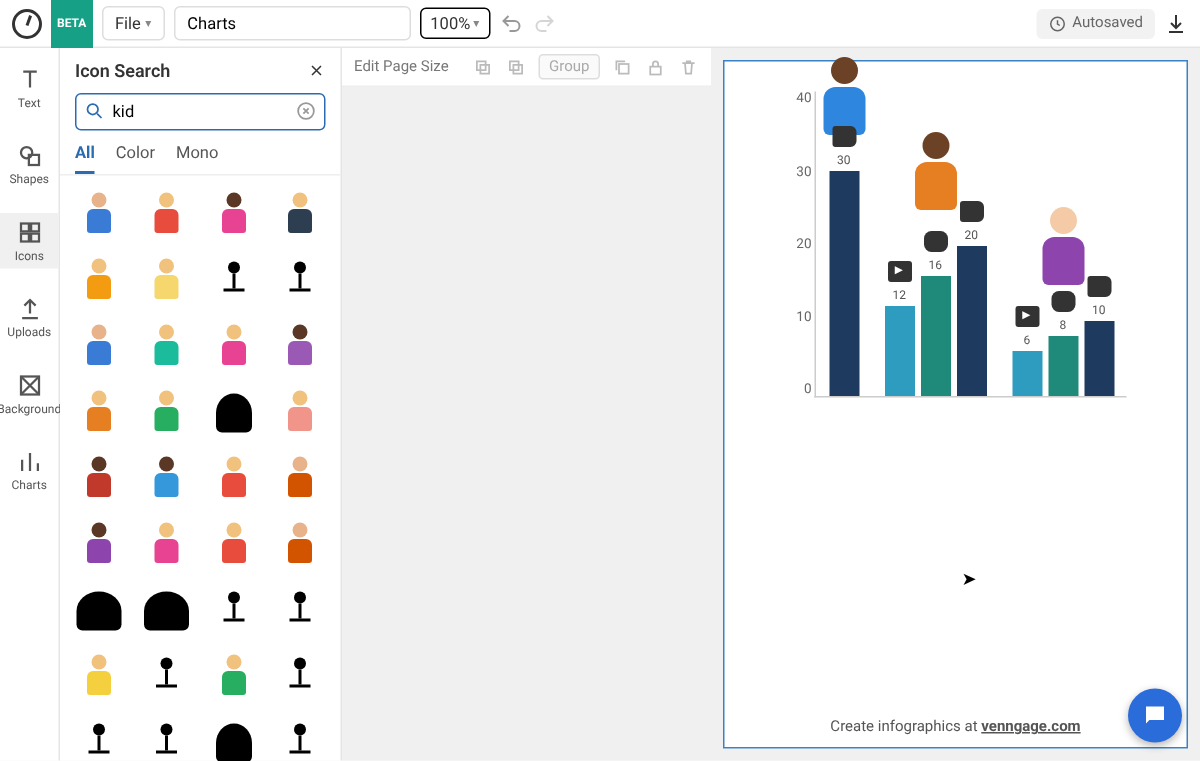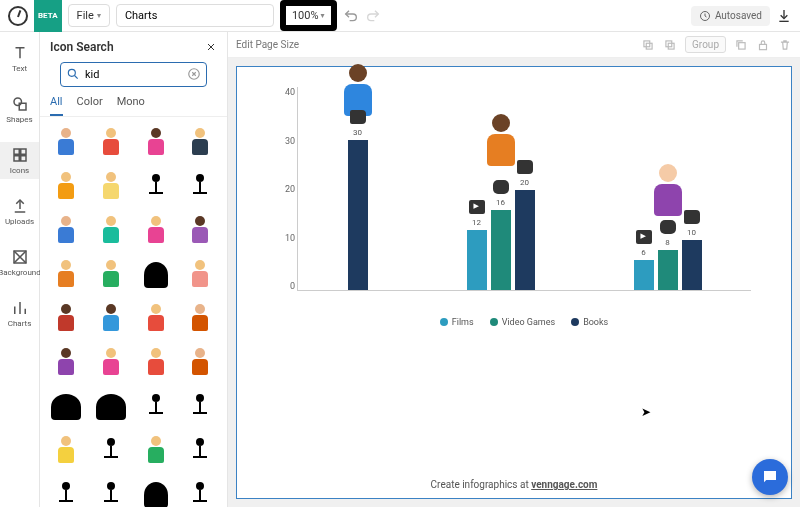--- a/index.html
+++ b/index.html
@@ -4,52 +4,52 @@
 <style>
 *{box-sizing:border-box;margin:0;padding:0;font-family:-apple-system,BlinkMacSystemFont,"Segoe UI",Roboto,sans-serif}
 body{width:800px;height:507px;overflow:hidden;background:#fff;font-size:11px;color:#333}
 .topbar{height:32px;display:flex;align-items:center;padding:0 8px;border-bottom:1px solid #e5e5e5;gap:6px}
 .logo{width:20px;height:20px;border:2px solid #333;border-radius:50%;position:relative;flex-shrink:0}
 .logo::after{content:'';position:absolute;top:2px;left:7px;width:2px;height:7px;background:#333;transform-origin:bottom;transform:rotate(20deg)}
 .beta{background:#16a085;color:#fff;font-size:8px;font-weight:700;padding:16px 4px;border-radius:2px}
 .file-btn{display:flex;align-items:center;gap:3px;padding:4px 8px;border:1px solid #ddd;border-radius:4px;cursor:pointer;font-size:11px}
 .chev{font-size:8px;color:#888}
 .field{border:1px solid #ddd;border-radius:4px;padding:4px 8px;min-width:90px;font-size:11px;background:#fff}
-.zoom-d{display:flex;align-items:center;gap:2px;border:6px solid #000000;border-radius:4px;padding:3px 6px}
+.zoom-d{display:flex;align-items:center;gap:2px;border:1px solid #000000;border-radius:4px;padding:3px 6px}
 .tb-ico{width:16px;height:16px;color:#999;cursor:pointer}
 .spacer{flex:1}
 .autosaved{display:flex;align-items:center;gap:4px;background:#f2f2f2;border-radius:4px;padding:4px 8px;color:#666;font-size:10px}
 .left-rail{position:absolute;left:0;top:32px;bottom:0;width:40px;border-right:1px solid #e5e5e5;display:flex;flex-direction:column;align-items:center;padding-top:8px;gap:14px;background:#fff;z-index:2}
 .rail-item{display:flex;flex-direction:column;align-items:center;gap:2px;cursor:pointer;color:#555;width:100%;padding:4px 0}
 .rail-item.active{background:#f0f0f0}
 .rail-ico{width:18px;height:18px}
 .rail-lbl{font-size:8px}
 .panel{position:absolute;left:40px;top:32px;bottom:0;width:188px;border-right:1px solid #e5e5e5;background:#fff;display:flex;flex-direction:column;z-index:2}
 .panel-hdr{display:flex;align-items:center;justify-content:space-between;padding:8px 10px;font-size:12px;font-weight:600}
-.search-box{margin:0 20px;position:relative}
+.search-box{margin:0 10px;position:relative}
 .search-box input{width:100%;border:1px solid #2b6cb0;border-radius:4px;padding:5px 24px;font-size:11px;outline:none}
 .search-box .si{position:absolute;left:6px;top:5px;width:14px;height:14px;color:#2b6cb0}
 .search-box .cx{position:absolute;right:6px;top:5px;width:14px;height:14px;color:#999;cursor:pointer}
 .tabs{display:flex;gap:14px;padding:8px 10px 0;font-size:11px;border-bottom:1px solid #eee}
 .tab{padding-bottom:6px;cursor:pointer;color:#555}
-.tab.active{color:#2b6cb0;border-bottom:2px solid #2b6cb0;font-weight:400}
+.tab.active{color:#2b6cb0;border-bottom:2px solid #2b6cb0;font-weight:700}
 .grid{flex:1;overflow-y:auto;padding:8px 8px 40px;display:grid;grid-template-columns:repeat(4,1fr);gap:8px}
 .grid::-webkit-scrollbar{width:6px}
 .grid::-webkit-scrollbar-thumb{background:#ccc;border-radius:3px}
 .ico-cell{width:36px;height:36px;display:flex;align-items:center;justify-content:center;cursor:pointer}
 .person{width:22px;height:30px;position:relative}
 .person .hd{width:10px;height:10px;border-radius:50%;margin:0 auto}
 .person .bd{width:16px;height:16px;margin:1px auto 0;border-radius:4px 4px 2px 2px}
 .silh{width:24px;height:26px;background:#000;border-radius:50% 50% 4px 4px}
 .silh.fam{width:30px}
 .stick{width:20px;height:26px}
 .stick .h{width:8px;height:8px;background:#000;border-radius:50%;margin:0 auto}
 .stick .b{width:2px;height:10px;background:#000;margin:0 auto}
 .stick .l{width:14px;height:8px;border-top:2px solid #000;margin:0 auto}
-.content{position:absolute;left:228px;right:0;top:32px;bottom:0;background:#f0f0f0;display:flex;flex-direction:column}
+.content{position:absolute;left:228px;right:0;top:32px;bottom:0;background:#f0f0f0;display:flex;}
 .sub-tb{height:26px;display:flex;align-items:center;padding:0 8px;gap:8px;font-size:10px;color:#777;background:#fff;border-bottom:1px solid #eee}
 .sub-tb .spacer{flex:1}
 .sbtn{padding:2px 6px;border:1px solid #ddd;border-radius:3px;color:#aaa;background:#fafafa}
 .sico{width:14px;height:14px;color:#bbb}
 .canvas-wrap{flex:1;padding:8px;overflow:hidden}
 .canvas{width:100%;height:100%;background:#fff;border:1px solid #3b82c4;position:relative;padding:16px 24px}
 .brand{display:flex;align-items:center;gap:6px;font-size:11px;letter-spacing:2px;color:#555;font-weight:500}
 .brand .bl{width:16px;height:16px;border:1.5px solid #555;border-radius:50%;position:relative}
 .brand .bl::after{content:'';position:absolute;top:1px;left:5px;width:1.5px;height:6px;background:#555;transform-origin:bottom;transform:rotate(20deg)}
 .chart{position:absolute;top:20px;left:60px;right:40px;height:240px}
@@ -482,25 +482,20 @@
                   <div class="v">8</div>
                   <div class="bi game-ico"></div>
                 </div>
                 <div class="bar c3" style="height:50px">
                   <div class="v">10</div>
                   <div class="bi book-ico"></div>
                 </div>
               </div>
             </div>
           </div>
-          <div class="legend">
-            <span><span class="sw" style="background:#2d9cbf"></span>Films</span>
-            <span><span class="sw" style="background:#1f8a7a"></span>Video Games</span>
-            <span><span class="sw" style="background:#1e3a5f"></span>Books</span>
-          </div>
         </div>
       <div class="footer-t"><span>Create infographics at </span><b>venngage.com</b></div>
       <div class="cursor-ptr">➤</div>
     </div>
   </div>
 </div>
 
 <div class="help-fab">
     <svg viewBox="0 0 24 24">
       <path d="M4 4h16v12H7l-3 3V4z"></path>

